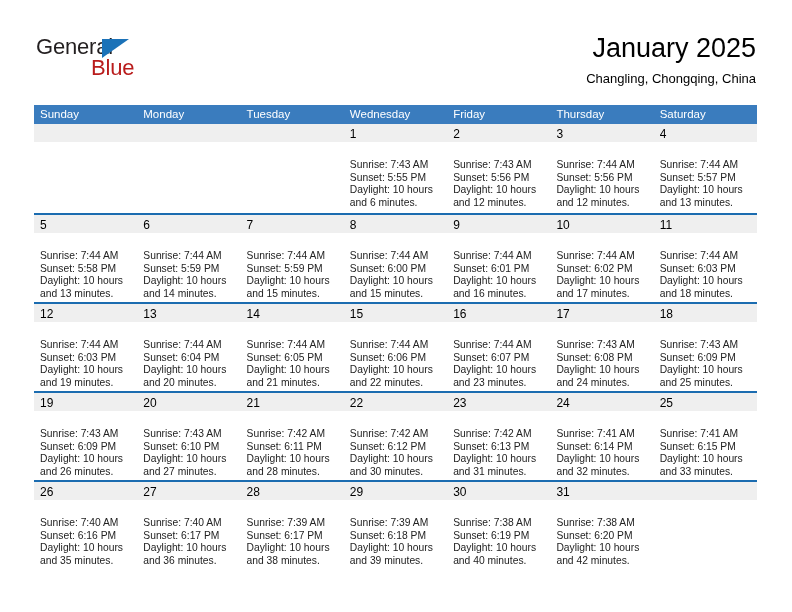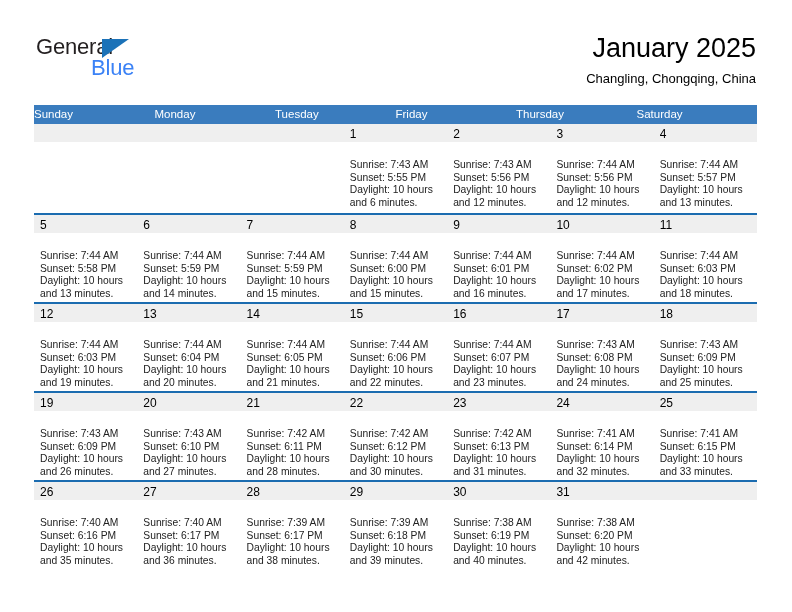--- a/index.html
+++ b/index.html
@@ -53,21 +53,21 @@
     height: 0;
     border-left: 27px solid #1b72b8;
     border-bottom: 19px solid transparent;
   }
   .logo-blue {
     position: absolute;
     left: 55px;
     top: 21px;
     font-size: 22px;
     letter-spacing: -0.2px;
-    color: #3b82f6;
+    color: #b91c1c;
     font-family: "Liberation Sans", sans-serif;
     text-align: right;
   }
   .title-block {
     position: absolute;
     right: 36px;
     top: 32px;
     text-align: right;
   }
   .month-title {
@@ -95,20 +95,21 @@
     display: flex;
     width: 723px;
     height: 19px;
     background: #3a7cbe;
   }
   .dow-cell {
     flex: 1 1 0;
     color: #ffffff;
     font-size: 11.5px;
     line-height: 19px;
+    padding-left: 6px;
     box-sizing: border-box;
     white-space: nowrap;
     overflow: hidden;
   }
   .week-row {
     display: flex;
     width: 723px;
     height: 89px;
     border-top: 2px solid #1b6cb0;
     box-sizing: border-box;
@@ -164,20 +165,21 @@
       <div class="location">Changling, Chongqing, China</div>
     </div>
 
   </div>
 
   <div class="calendar">
     <div class="dow-row" id="dow-row">
         <div class="dow-cell">Sunday</div>
         <div class="dow-cell">Monday</div>
         <div class="dow-cell">Tuesday</div>
+        <div class="dow-cell">Wednesday</div>
         <div class="dow-cell">Friday</div>
         <div class="dow-cell">Thursday</div>
         <div class="dow-cell">Saturday</div>
       </div>
     <div id="weeks-container">
         <div class="week-row first">
           <div class="day-cell empty">
             <div class="day-number-band"><span class="day-number"></span></div>
           </div>
           <div class="day-cell empty">

